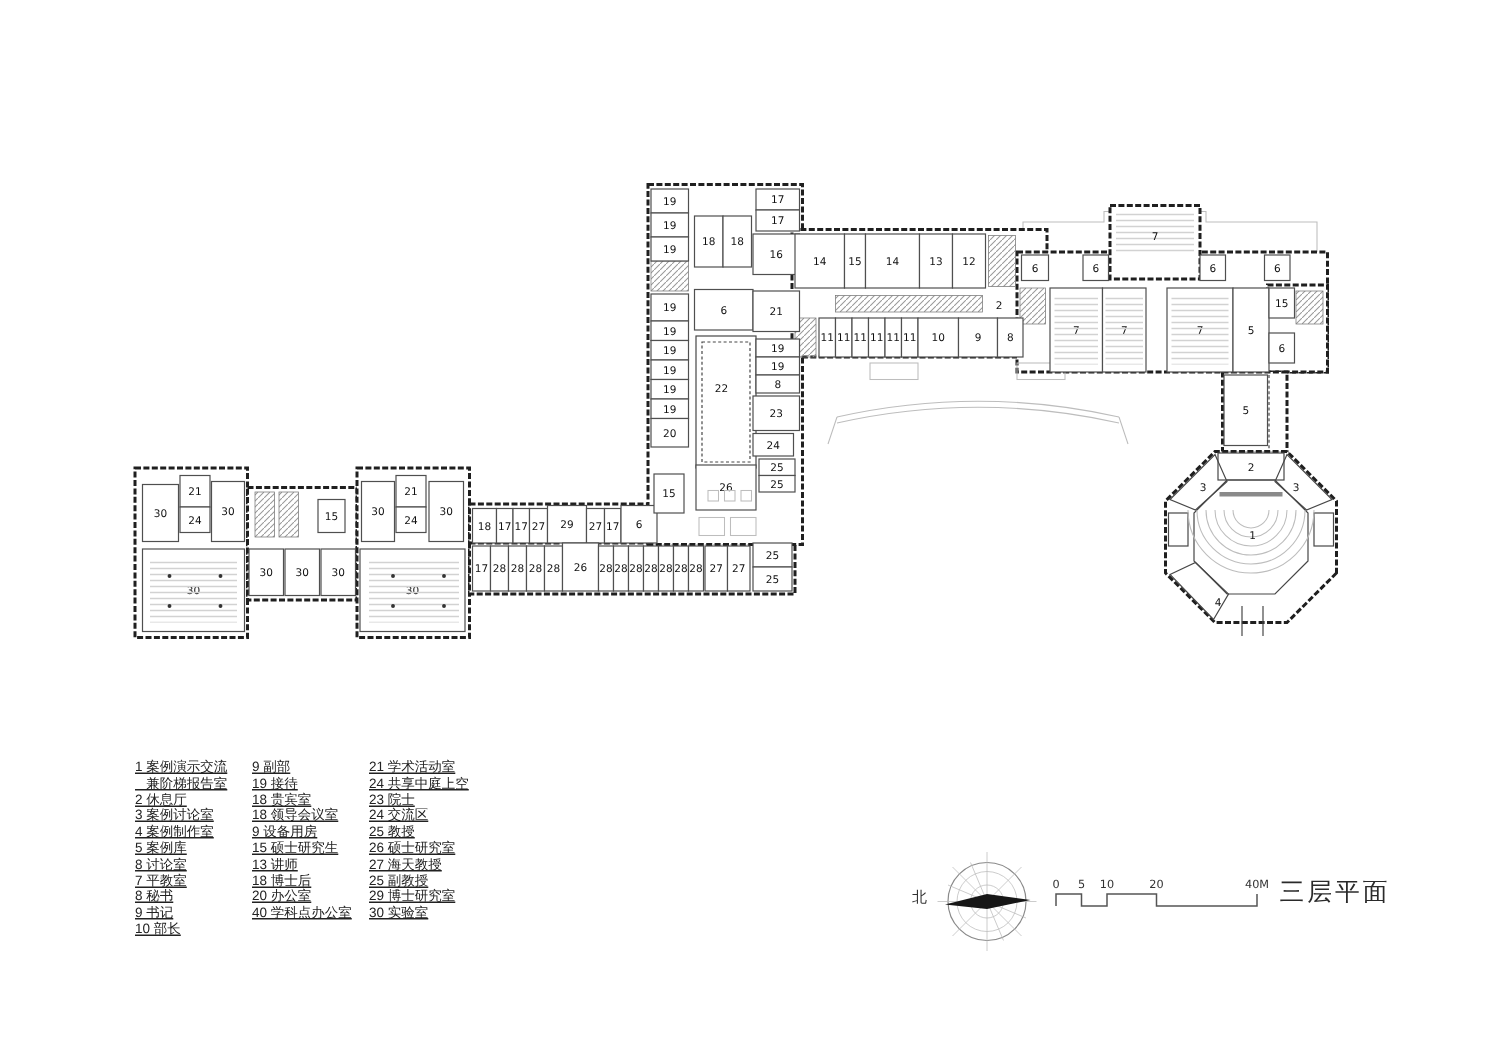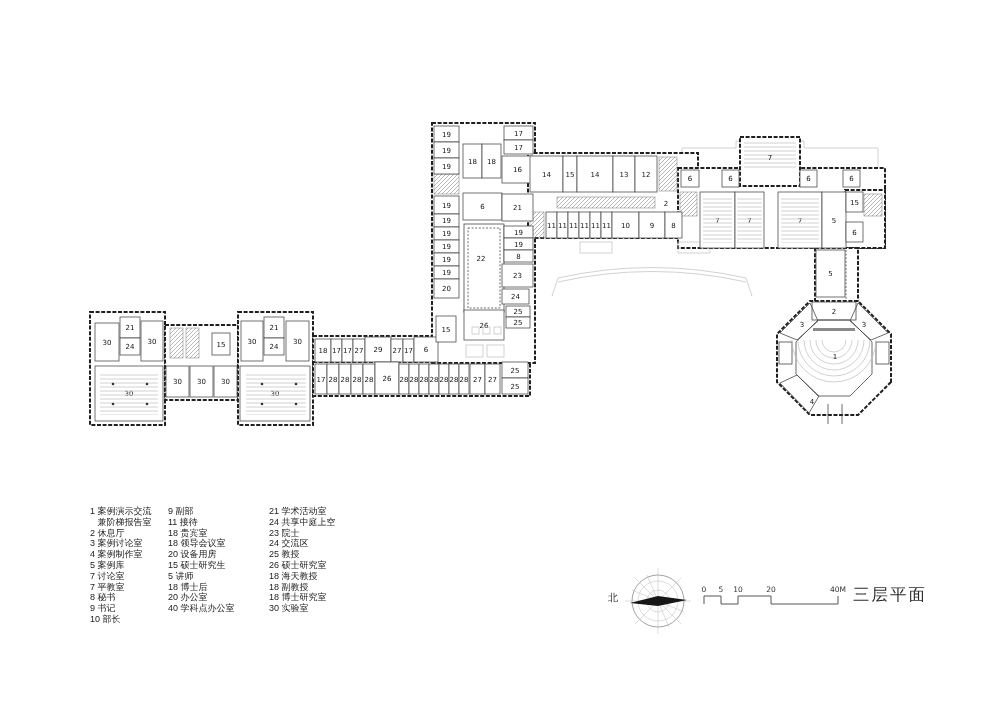--- a/index.html
+++ b/index.html
@@ -11,23 +11,23 @@
   .room{fill:#ffffff;stroke:#4f4f4f;stroke-width:0.8;}
   .rn{font-family:"DejaVu Sans",sans-serif;font-size:7px;fill:#111;text-anchor:middle;}
   .t{fill:none;stroke:#474747;stroke-width:0.8;}
   .d{stroke-dasharray:2 1.6;}
   .l{fill:none;stroke:#bdbdbd;stroke-width:0.7;}
   .s{fill:url(#prow);stroke:none;}
   .x{fill:url(#pdiag);stroke:#777;stroke-width:0.5;}
   .sg{fill:#8a8a8a;stroke:none;}
   .dot{fill:#333;stroke:none;}
   
-  .legend{position:absolute;left:90px;top:506px;display:flex;color:#222;}
+  .legend{position:absolute;left:90px;top:506px;display:flex;color:#222;text-decoration:underline;}
   .lcol{width:78px;}
-  .lcol:last-child{width:auto;margin-left:23px;}
+  .lcol:last-child{width:auto;}
   .lline{font-size:9px;line-height:10.8px;white-space:pre;}
   
   .north{position:absolute;left:608px;top:565px;width:86px;height:74px;}
   .north svg{position:absolute;left:14px;top:0;}
   .nlabel{position:absolute;left:0;top:26px;font-size:10px;color:#333;}
   .nc{fill:none;stroke:#8a8a8a;stroke-width:0.8;}
   .ncl{fill:none;stroke:#bbb;stroke-width:0.5;}
   .needle{fill:#161616;}
   
   .scalebar{position:absolute;left:698px;top:584px;}
@@ -308,48 +308,48 @@
   </svg>
 
   <div class="legend">
       <div class="lcol">
         <div class="lline">1 案例演示交流</div>
         <div class="lline">   兼阶梯报告室</div>
         <div class="lline">2 休息厅</div>
         <div class="lline">3 案例讨论室</div>
         <div class="lline">4 案例制作室</div>
         <div class="lline">5 案例库</div>
-        <div class="lline">7 讨论室</div>
+        <div class="lline">8 讨论室</div>
         <div class="lline">7 平教室</div>
         <div class="lline">8 秘书</div>
         <div class="lline">9 书记</div>
         <div class="lline">10 部长</div>
       </div>
       <div class="lcol">
         <div class="lline">9 副部</div>
-        <div class="lline">11 接待</div>
+        <div class="lline">19 接待</div>
         <div class="lline">18 贵宾室</div>
         <div class="lline">18 领导会议室</div>
-        <div class="lline">20 设备用房</div>
+        <div class="lline">9 设备用房</div>
         <div class="lline">15 硕士研究生</div>
-        <div class="lline">5 讲师</div>
+        <div class="lline">13 讲师</div>
         <div class="lline">18 博士后</div>
         <div class="lline">20 办公室</div>
         <div class="lline">40 学科点办公室</div>
       </div>
       <div class="lcol">
         <div class="lline">21 学术活动室</div>
         <div class="lline">24 共享中庭上空</div>
         <div class="lline">23 院士</div>
         <div class="lline">24 交流区</div>
         <div class="lline">25 教授</div>
         <div class="lline">26 硕士研究室</div>
-        <div class="lline">18 海天教授</div>
-        <div class="lline">18 副教授</div>
-        <div class="lline">18 博士研究室</div>
+        <div class="lline">27 海天教授</div>
+        <div class="lline">25 副教授</div>
+        <div class="lline">29 博士研究室</div>
         <div class="lline">30 实验室</div>
       </div>
     </div>
 
   <div class="north">
     <svg width="72" height="72" viewBox="0 0 72 72">
       <circle class="nc" cx="36" cy="36" r="26"></circle>
       <circle class="ncl" cx="36" cy="36" r="20"></circle>
       <circle class="ncl" cx="36" cy="36" r="11"></circle>
       <line class="ncl" x1="3" y1="36" x2="69" y2="36"></line>

